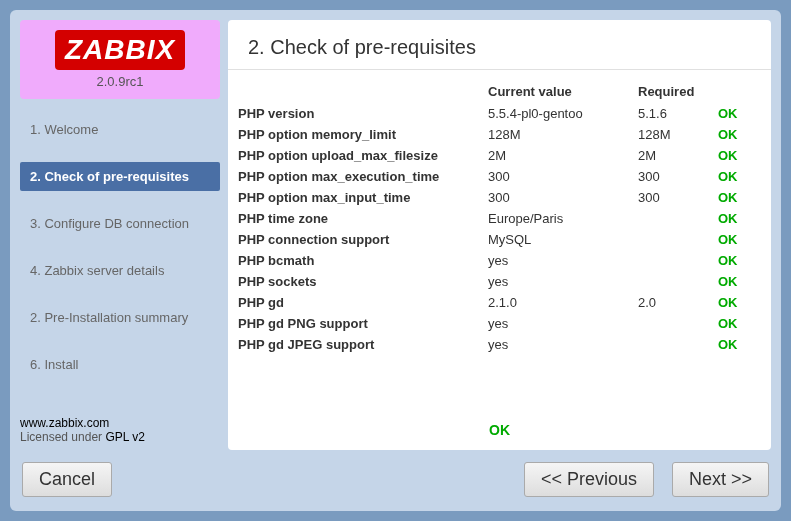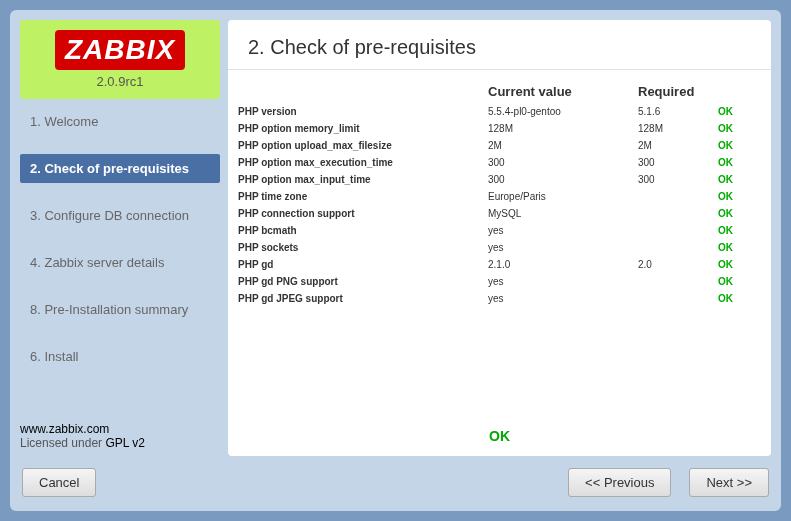--- a/index.html
+++ b/index.html
@@ -32,24 +32,24 @@
     }
     
     .sidebar {
       width: 200px;
       background: #c5d5e8;
       display: flex;
       flex-direction: column;
       flex-shrink: 0;
     }
     .logo-area {
-      background: #bef264;
+      background: #f0abfc;
       border-radius: 4px;
       padding: 10px;
-      margin-bottom: 8px;
+      margin-bottom: 16px;
       display: flex;
       flex-direction: column;
       align-items: center;
     }
     .logo-box {
       background: #d40000;
       color: #fff;
       font-size: 28px;
       font-weight: bold;
       font-style: italic;
@@ -128,21 +128,21 @@
       width: 250px;
     }
     thead th.current-val {
       width: 150px;
     }
     thead th.required {
       width: 80px;
     }
     tbody tr td {
       padding: 3px 6px;
-      font-size: 10px;
+      font-size: 13px;
       color: #333;
     }
     tbody tr td:first-child {
       font-weight: bold;
     }
     .ok-text {
       color: #00aa00;
       font-weight: bold;
     }
     .ok-button-area {
@@ -157,21 +157,21 @@
     }
     
     .footer-bar {
       display: flex;
       justify-content: space-between;
       align-items: center;
       padding: 4px 2px;
     }
     .footer-btn {
       padding: 6px 16px;
-      font-size: 13px;
+      font-size: 18px;
       border: 1px solid #aaa;
       border-radius: 3px;
       cursor: pointer;
       background: linear-gradient(to bottom, #f5f5f5, #ddd);
       color: #333;
     }
     .footer-right {
       display: flex;
       gap: 18px;
     }
@@ -196,21 +196,21 @@
     <div class="sidebar">
       <div class="logo-area">
         <div class="logo-box">ZABBIX</div>
         <div class="version-text">2.0.9rc1</div>
       </div>
       <nav class="nav-menu">
         <div class="nav-item inactive">1. Welcome</div>
         <div class="nav-item active">2. Check of pre-requisites</div>
         <div class="nav-item inactive">3. Configure DB connection</div>
         <div class="nav-item inactive">4. Zabbix server details</div>
-        <div class="nav-item inactive">8. Pre-Installation summary</div>
+        <div class="nav-item inactive">2. Pre-Installation summary</div>
         <div class="nav-item inactive">6. Install</div>
       </nav>
       <div class="sidebar-footer">
         <div><a href="#">www.zabbix.com</a></div>
         <div>
           <span>Licensed under </span><a href="#">GPL v2</a>
         </div>
       </div>
     </div>
 

